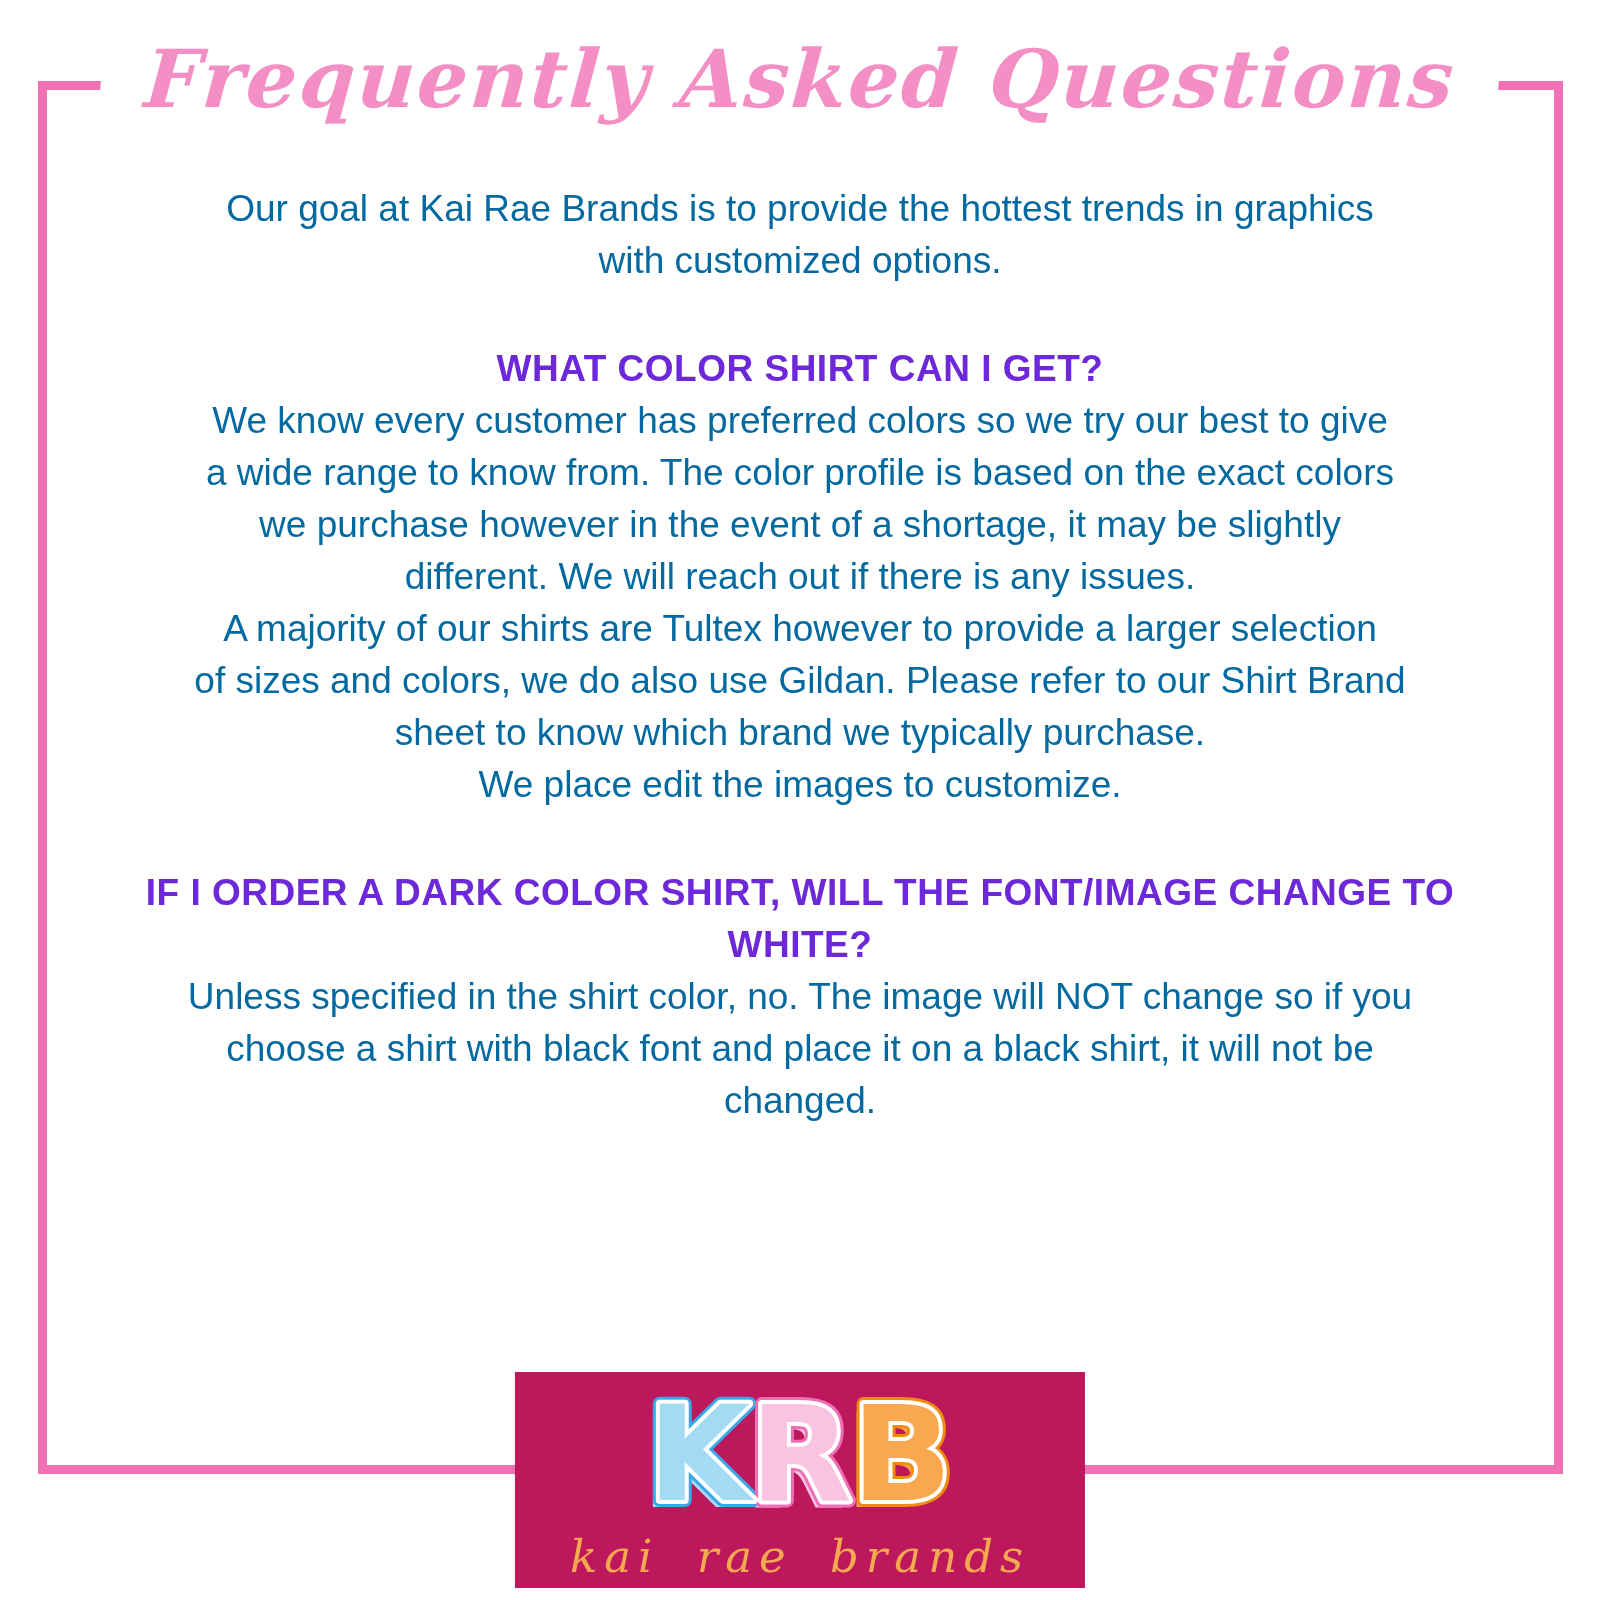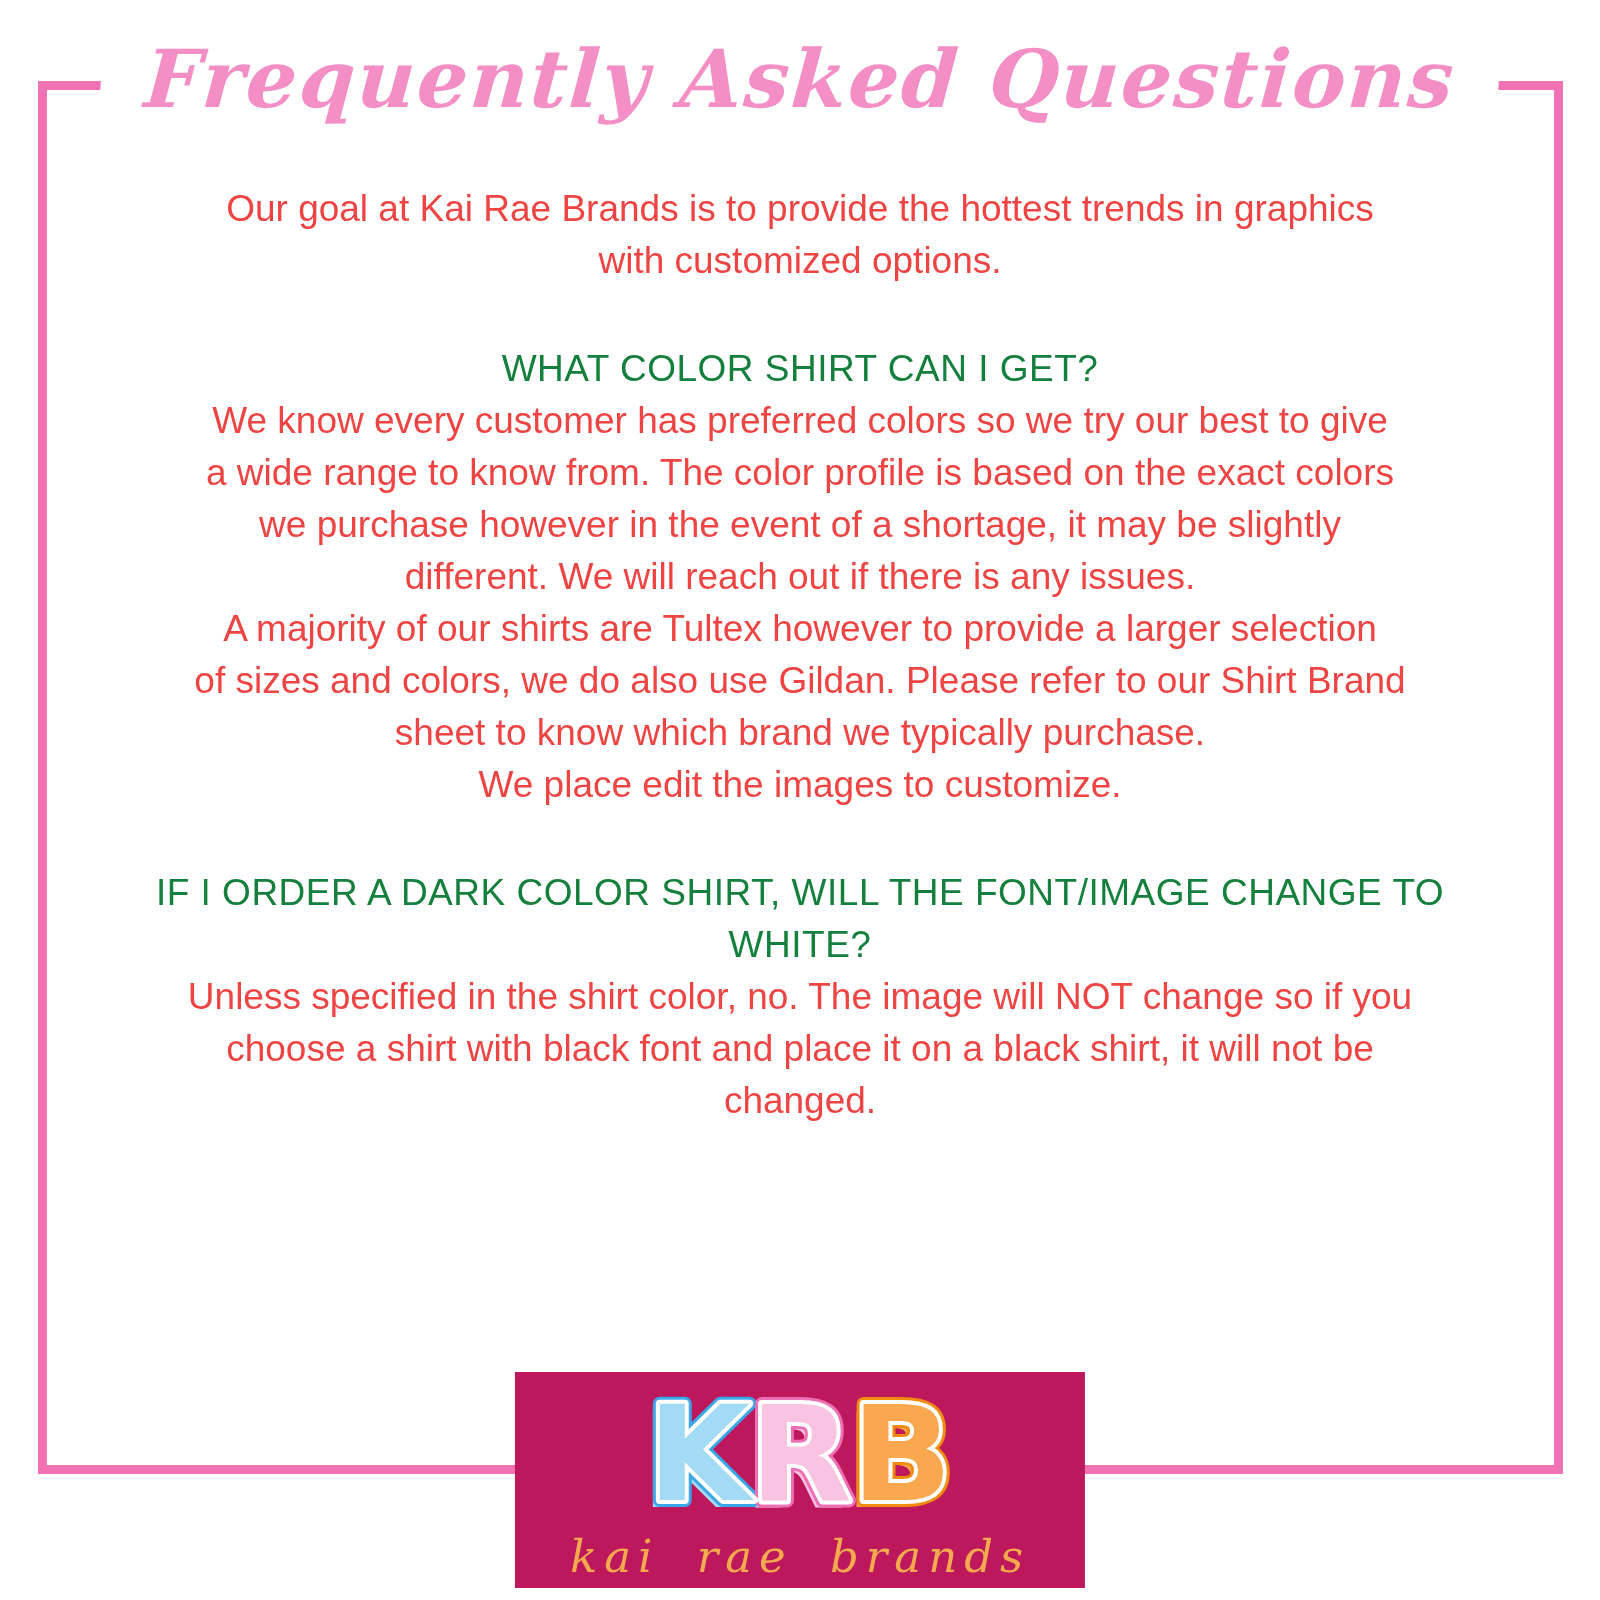--- a/index.html
+++ b/index.html
@@ -7,23 +7,23 @@
           font-family:"Liberation Sans", sans-serif;}
   .frame{position:absolute;left:38px;top:81px;width:1525px;height:1393px;
          border:9px solid #F172B4;box-sizing:border-box;}
   .title-row{position:absolute;top:0;left:0;width:100%;text-align:center;z-index:2;}
   .title{display:inline-block;background:#ffffff;padding:0 44px;margin:0;
          font-family:"DejaVu Serif", serif;font-style:italic;font-weight:700;
          font-size:80px;line-height:158px;color:#F38FC5;letter-spacing:2px;
          transform:skewX(-4deg);}
   .content{position:absolute;top:183px;left:60px;width:1480px;text-align:center;z-index:1;}
   .intro,.answer{white-space:pre-line;margin:0;font-size:37px;line-height:52px;
-                 color:#ef4444;font-weight:400;}
+                 color:#0369a1;font-weight:400;}
   .question{white-space:pre-line;margin:56px 0 0 0;font-size:37px;line-height:52px;
-            color:#15803d;font-weight:400;letter-spacing:0.5px;}
+            color:#6d28d9;font-weight:700;letter-spacing:0.5px;}
   .faq{margin:0;}
   .logo{position:absolute;top:1372px;left:50%;transform:translateX(-50%);
         background:#be185d;padding:6px 55px 4px 55px;text-align:center;z-index:2;}
   .monogram{display:block;margin:0 auto;}
   .logo-script{margin-top:2px;font-family:"DejaVu Serif", serif;font-style:italic;
                font-size:45px;line-height:54px;color:#F5A94F;letter-spacing:7px;
                word-spacing:16px;}
 </style>
 </head>
 <body>

